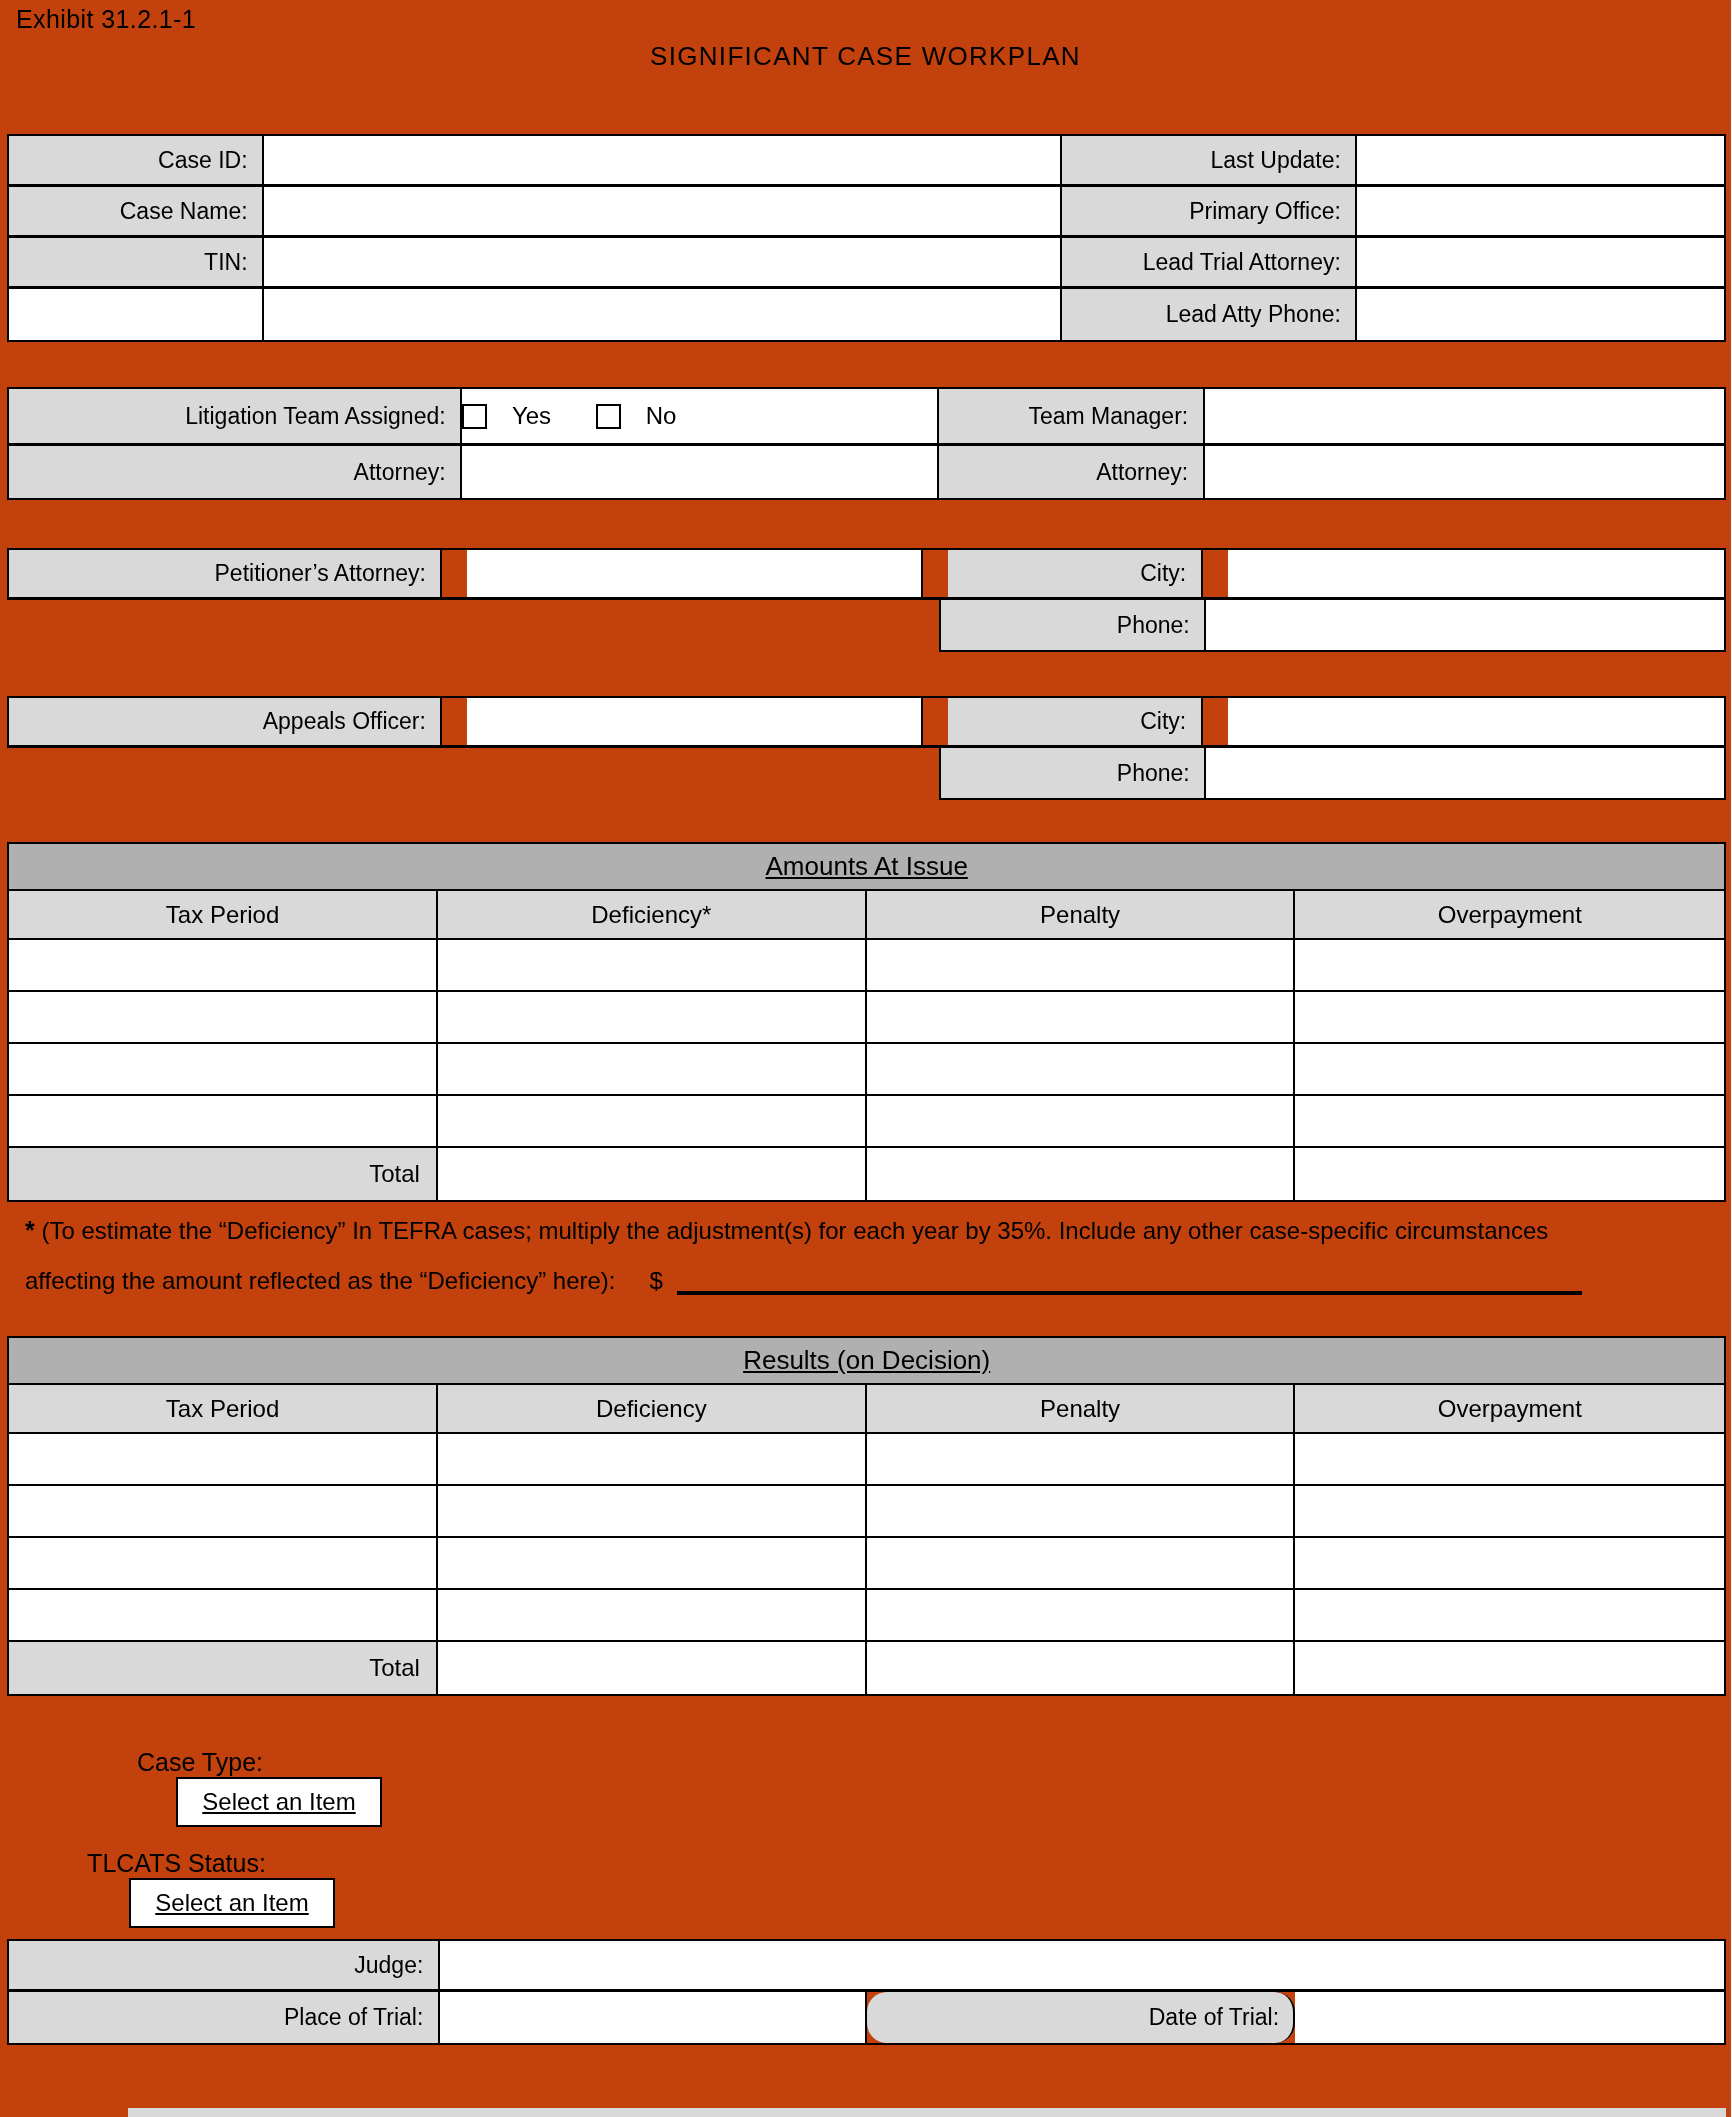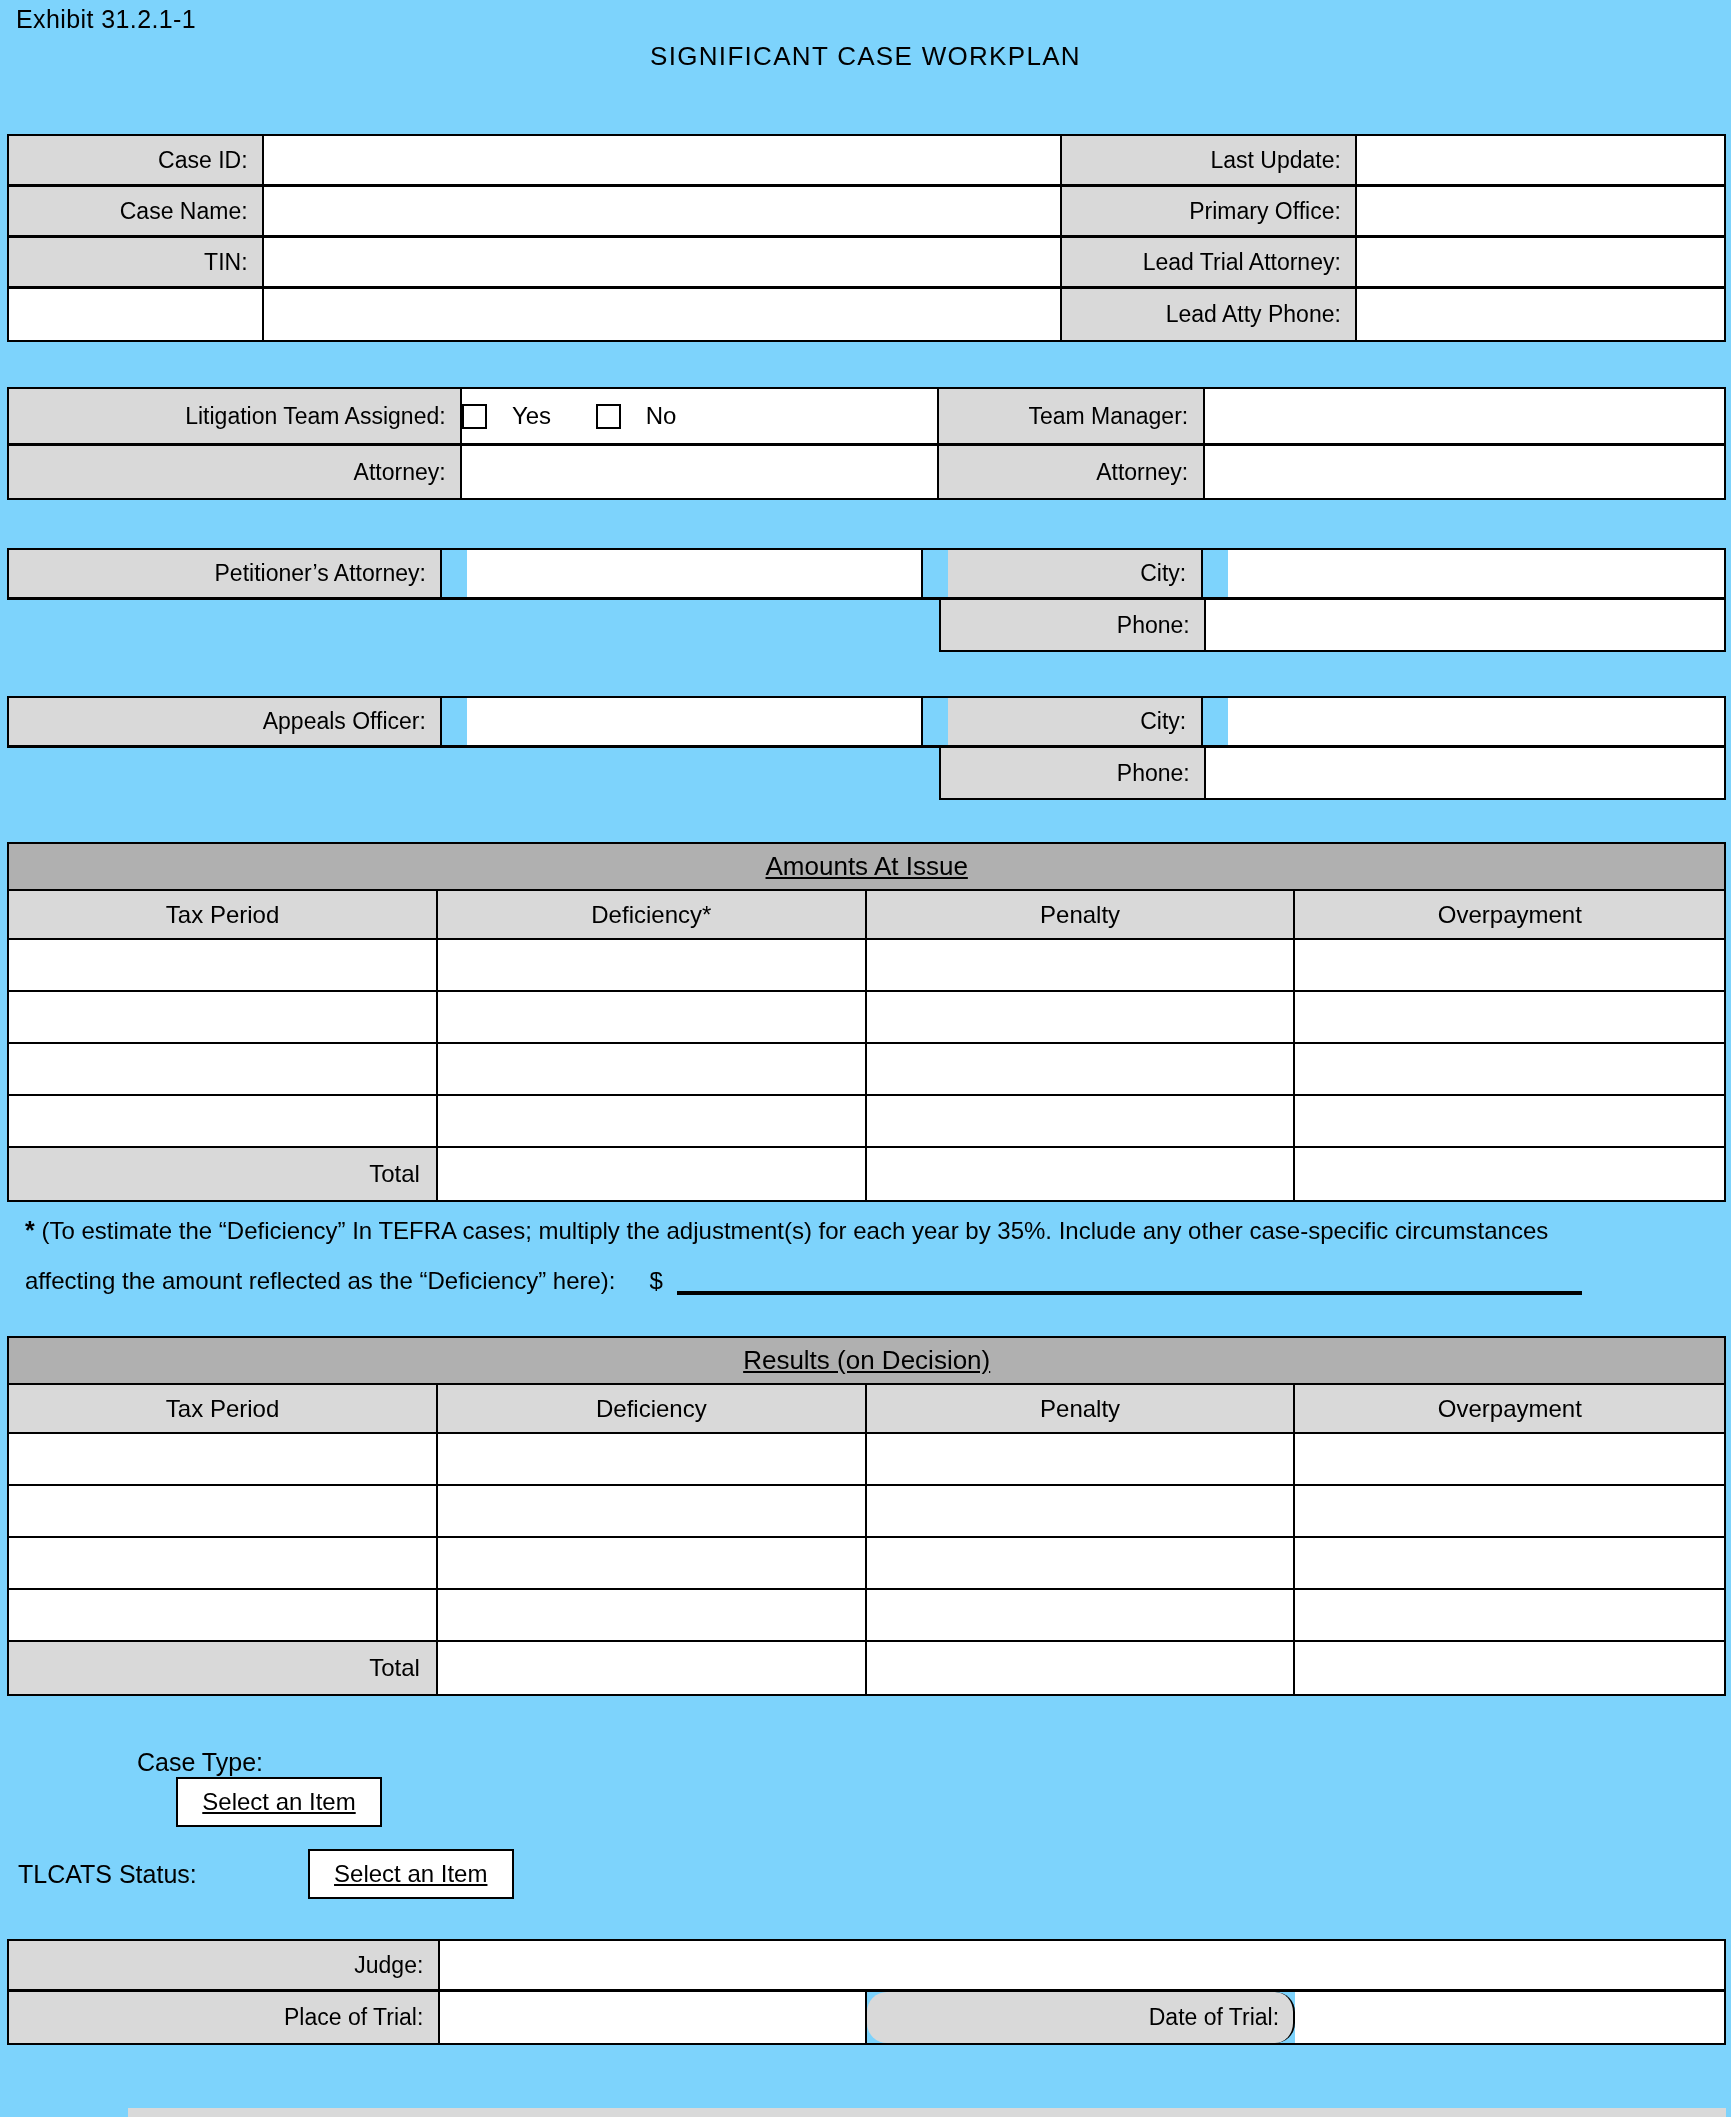--- a/index.html
+++ b/index.html
@@ -1,20 +1,20 @@
 <!DOCTYPE html>
 <html style="font-size:14.3px"><head>
 <meta charset="utf-8">
 <style>
   * { margin:0; padding:0; box-sizing:border-box; }
   html,body { background:#fff; }
   .page {
     position:relative;
     width:1731px; height:2117px;
-    background:#7dd3fc;
+    background:#c2410c;
     font-family:"Liberation Sans", "DejaVu Sans", sans-serif;
     color:#000;
   }
   .exhibit-label {
     position:absolute; left:16px; top:5.4px;
     font-size:25px; letter-spacing:0.4px;
   }
   .page-title {
     position:absolute; left:0; top:41px; width:100%;
     text-align:center; font-size:26px; letter-spacing:1.3px;
@@ -117,21 +117,21 @@
 
   
   .select-row { position:absolute; left:18px; display:flex; align-items:center; font-size:25px; }
   .select-box {
     border:2.7px solid #000; height:50px; width:206px;
     display:flex; align-items:center; justify-content:center;
     font-size:24px; background:#fff;text-decoration:underline;
   }
   .case-type { top:1748px;flex-direction:column; }
   .case-type .select-box { margin-left:158px; }
-  .tlcats { top:1849px; }
+  .tlcats { top:1849px;flex-direction:column; }
   .tlcats .select-box { margin-left:111px; }
 
   
   .t5 { top:1939px; }
   .t5 .trow { height:51px; }
   .t5 .jc1 { width:25.1%; }
   .t5 .jc2 { width:74.9%; }
   .t5 .pc1 { width:25.1%; }
   .t5 .pc2 { width:24.9%; }
   .t5 .pc3 { width:25%;border-radius:20px; }

